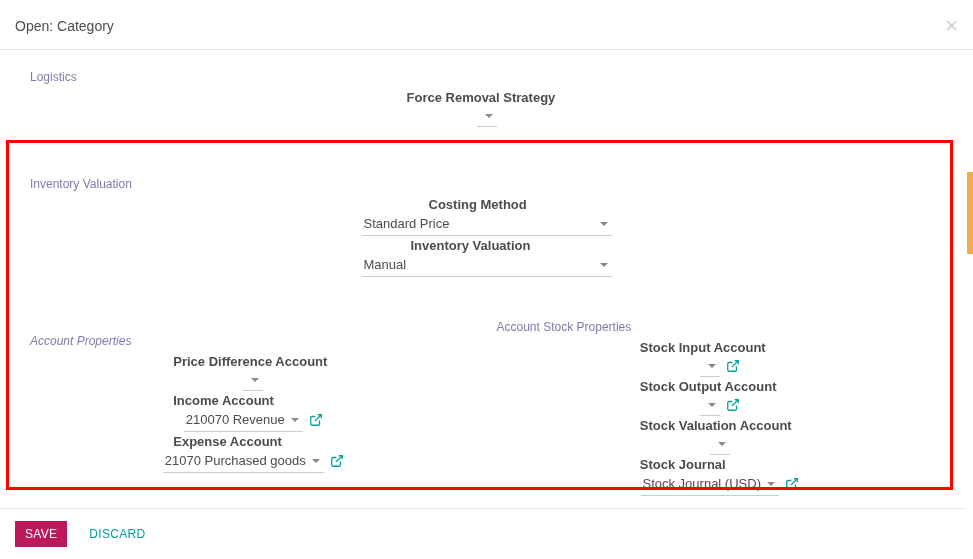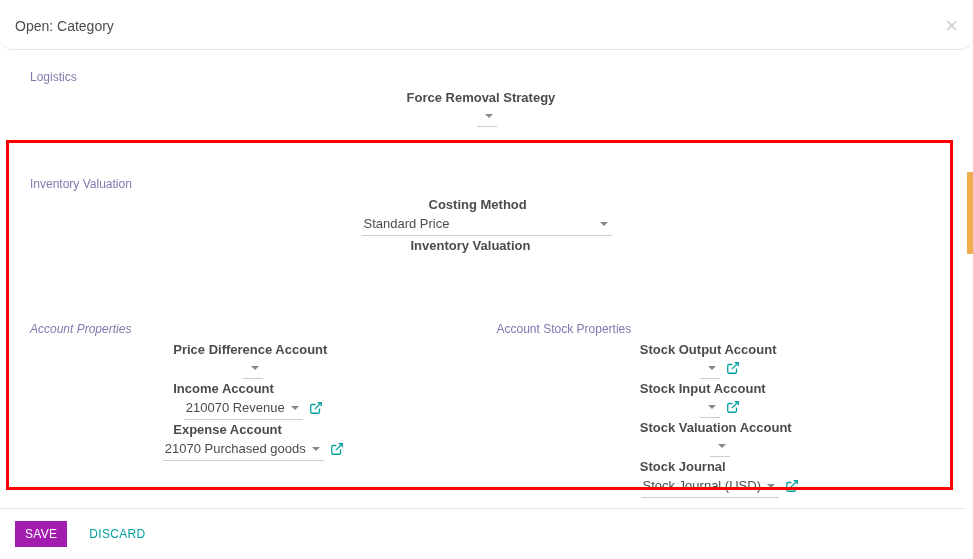--- a/index.html
+++ b/index.html
@@ -16,21 +16,20 @@
       height: 559px;
       overflow: hidden;
       position: relative;
     }
     .modal-header {
       padding: 15px 15px 12px 15px;
       border-bottom: 1px solid #e5e5e5;
       display: flex;
       justify-content: space-between;
       align-items: center;
-      border-radius: 13px;
     }
     .modal-title {
       font-size: 14px;
       font-weight: 400;
       color: #4c4c4c;
     }
     .close-icon {
       font-size: 22px;
       color: #ccc;
       cursor: pointer;
@@ -165,21 +164,21 @@
     }
     .btn {
       font-size: 12px;
       padding: 6px 10px;
       border: none;
       cursor: pointer;
       font-family: inherit;
       letter-spacing: 0.3px;
     }
     .btn-primary {
-      background: #a21caf;
+      background: #be185d;
       color: #fff;
     }
     .btn-link {
       background: transparent;
       color: #00a09d;
     }
   </style>
 </head>
 <body>
 
@@ -208,20 +207,26 @@
     <div class="field-input-wrap">
       <span class="select-wrap">
         <div class="o-input w-250">Standard Price</div>
         <span class="caret"></span>
       </span>
     </div>
   </div>
 
   <div class="field-row">
     <span class="field-label field-label-wide" style="width:152px;">Inventory Valuation</span>
+    <div class="field-input-wrap">
+      <span class="select-wrap">
+        <div class="o-input w-250">Manual</div>
+        <span class="caret"></span>
+      </span>
+    </div>
   </div>
 
   <div class="two-col">
 
     <div class="col">
       <h2 class="section-heading" style="margin-top:55px;font-style:italic;">Account Properties</h2>
 
       <div class="field-row">
         <span class="field-label field-label-wide">Price Difference Account</span>
         <div class="field-input-wrap" style="flex:1;">
@@ -261,41 +266,41 @@
                 <path d="M18 13v6a2 2 0 0 1-2 2H5a2 2 0 0 1-2-2V8a2 2 0 0 1 2-2h6"></path>
                 <path d="M15 3h6v6"></path>
                 <path d="M10 14L21 3"></path>
               </svg>
           </span>
         </div>
       </div>
     </div>
 
     <div class="col">
-      <h2 class="section-heading" style="margin-top:55px;">Account Stock Properties</h2>
+      <h2 class="section-heading" style="margin-top:41px;">Account Stock Properties</h2>
+
+      <div class="field-row">
+        <span class="field-label field-label-wide">Stock Input Account</span>
+        <div class="field-input-wrap" style="flex:1;">
+          <span class="select-wrap" style="flex:1;">
+            <div class="o-input" style="width:100%;"></div>
+            <span class="caret"></span>
+          </span>
+          <span class="ext-link">
+            <svg viewBox="0 0 24 24" fill="none" stroke="currentColor" stroke-width="2.2">
+                <path d="M18 13v6a2 2 0 0 1-2 2H5a2 2 0 0 1-2-2V8a2 2 0 0 1 2-2h6"></path>
+                <path d="M15 3h6v6"></path>
+                <path d="M10 14L21 3"></path>
+              </svg>
+          </span>
+        </div>
+      </div>
 
       <div class="field-row">
         <span class="field-label field-label-wide">Stock Output Account</span>
-        <div class="field-input-wrap" style="flex:1;">
-          <span class="select-wrap" style="flex:1;">
-            <div class="o-input" style="width:100%;"></div>
-            <span class="caret"></span>
-          </span>
-          <span class="ext-link">
-            <svg viewBox="0 0 24 24" fill="none" stroke="currentColor" stroke-width="2.2">
-                <path d="M18 13v6a2 2 0 0 1-2 2H5a2 2 0 0 1-2-2V8a2 2 0 0 1 2-2h6"></path>
-                <path d="M15 3h6v6"></path>
-                <path d="M10 14L21 3"></path>
-              </svg>
-          </span>
-        </div>
-      </div>
-
-      <div class="field-row">
-        <span class="field-label field-label-wide">Stock Input Account</span>
         <div class="field-input-wrap" style="flex:1;">
           <span class="select-wrap" style="flex:1;">
             <div class="o-input" style="width:100%;"></div>
             <span class="caret"></span>
           </span>
           <span class="ext-link">
             <svg viewBox="0 0 24 24" fill="none" stroke="currentColor" stroke-width="2.2">
                 <path d="M18 13v6a2 2 0 0 1-2 2H5a2 2 0 0 1-2-2V8a2 2 0 0 1 2-2h6"></path>
                 <path d="M15 3h6v6"></path>
                 <path d="M10 14L21 3"></path>

